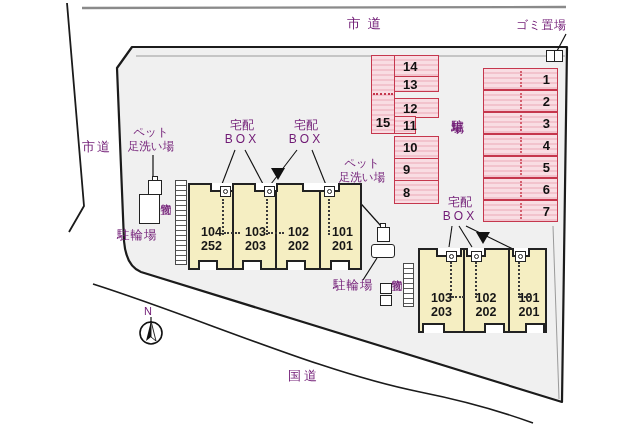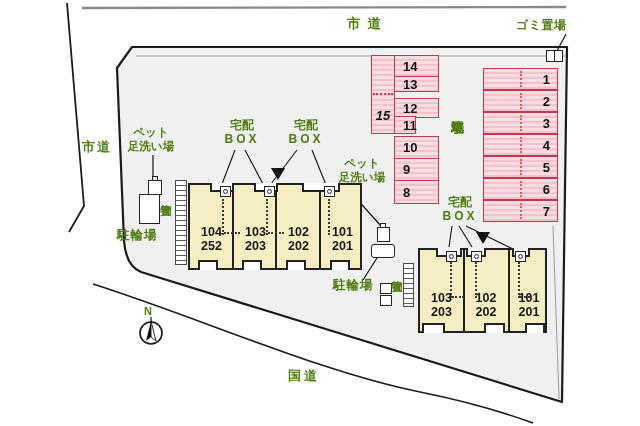--- a/index.html
+++ b/index.html
@@ -1,30 +1,30 @@
 <!DOCTYPE html>
 <html><head>
 <meta charset="utf-8">
 <style>
   html,body{margin:0;padding:0;background:#fff;}
   #plan{position:relative;width:640px;height:426px;background:#fff;overflow:hidden;
         font-family:"Liberation Sans","DejaVu Sans",sans-serif;color:#111;}
   #plan svg{position:absolute;left:0;top:0;}
-  .lbl{position:absolute;font-weight:bold;color:#4d7c0f;white-space:nowrap;line-height:1.1;}
+  .lbl{position:absolute;font-weight:normal;color:#701a75;white-space:nowrap;line-height:1.1;}
   .vtext{writing-mode:vertical-rl;text-orientation:upright;letter-spacing:1px;}
   .two-line{text-align:center;}
   .two-line div{line-height:13.5px;}
   .pcell{position:absolute;box-sizing:border-box;border:1.4px solid #c5374d;
          background:repeating-linear-gradient(180deg,#f9dde3 0 3px,#f2c3cd 3px 5px);
          display:flex;align-items:center;font-weight:bold;font-size:13px;color:#111;}
   .num-left{padding-left:8px;text-align:center;}
   .num-right{justify-content:flex-end;padding-right:7px;}
   .vdot-red{position:absolute;top:2px;bottom:2px;left:36px;width:0;border-left:2px dotted #d4606f;}
   .hdot-red{position:absolute;left:1px;right:1px;top:37px;height:0;border-top:2px dotted #c5374d;}
-  .tall{flex-direction:column;justify-content:flex-end;align-items:center;padding-bottom:10px;font-style:italic;}
+  .tall{flex-direction:column;justify-content:flex-end;align-items:center;padding-bottom:3px;}
   .bldg{position:absolute;background:#f5eec2;border:2px solid #222;box-sizing:border-box;}
   .bdiv{position:absolute;top:0;bottom:0;width:2px;background:#222;}
   .notch{position:absolute;top:-2px;height:9px;background:#fff;border:2px solid #222;border-top:none;box-sizing:border-box;}
   .sq{position:absolute;top:1px;width:11px;height:11px;background:#fff;border:1.5px solid #222;
       box-sizing:border-box;display:flex;align-items:center;justify-content:center;}
   .sq::after{content:"";width:5px;height:5px;border:1.2px solid #222;border-radius:50%;box-sizing:border-box;}
   .entr{position:absolute;bottom:-2px;height:10px;background:#fff;border:2px solid #222;border-bottom:none;box-sizing:border-box;}
   .vdot{position:absolute;width:0;border-left:2px dotted #3a3a3a;}
   .hdot{position:absolute;height:0;border-top:2px dotted #3a3a3a;}
   .unit{position:absolute;text-align:center;font-weight:bold;font-size:12.5px;line-height:13.5px;color:#161616;}

